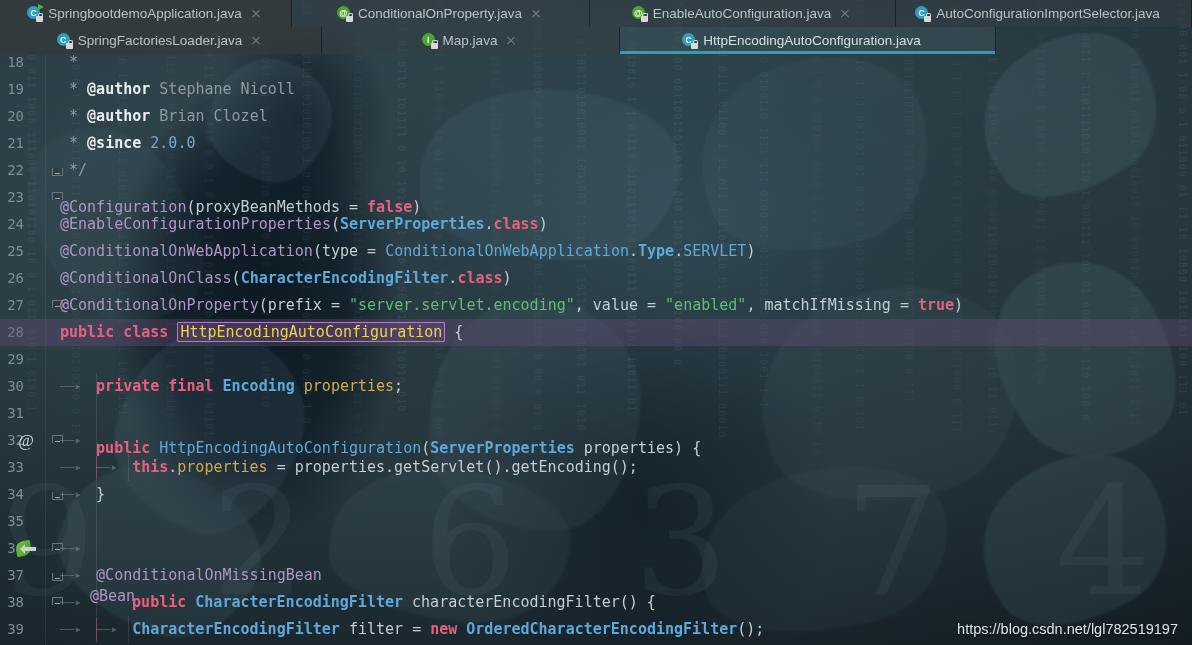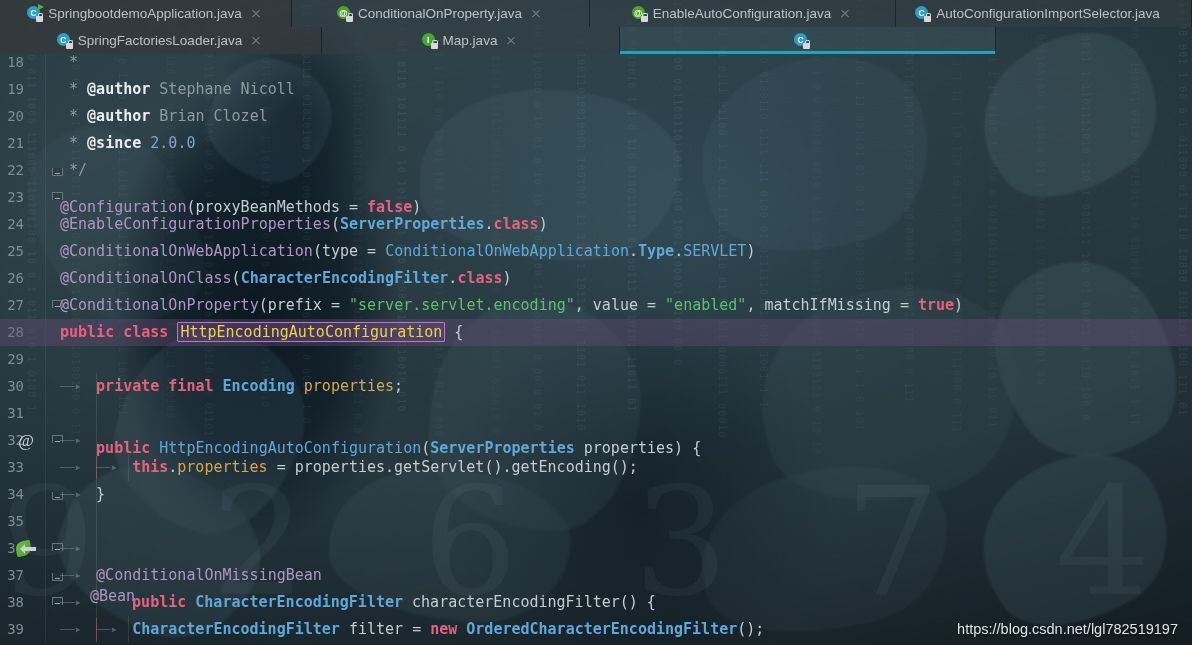--- a/index.html
+++ b/index.html
@@ -270,20 +270,21 @@
           <span class="lock"></span>
         </span>
         <span class="lbl">Map.java</span>
         <span class="xbtn"></span>
       </div>
       <div class="tab active" style="width: 376px;">
         <span class="ficon cls">
           <span class="disc">C</span>
           <span class="lock"></span>
         </span>
+        <span class="lbl">HttpEncodingAutoConfiguration.java</span>
         <span style="width:6px"></span>
       </div>
     </div>
 </div>
 
 <div id="editor">
   <div id="gutter">
       <div class="lnum" style="top: -5px;">18</div>
       <div class="lnum" style="top: 22px;">19</div>
       <div class="lnum" style="top: 49px;">20</div>

